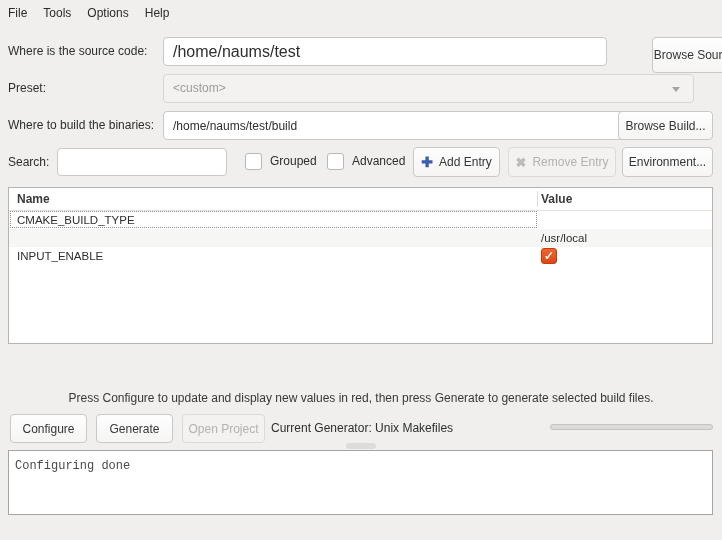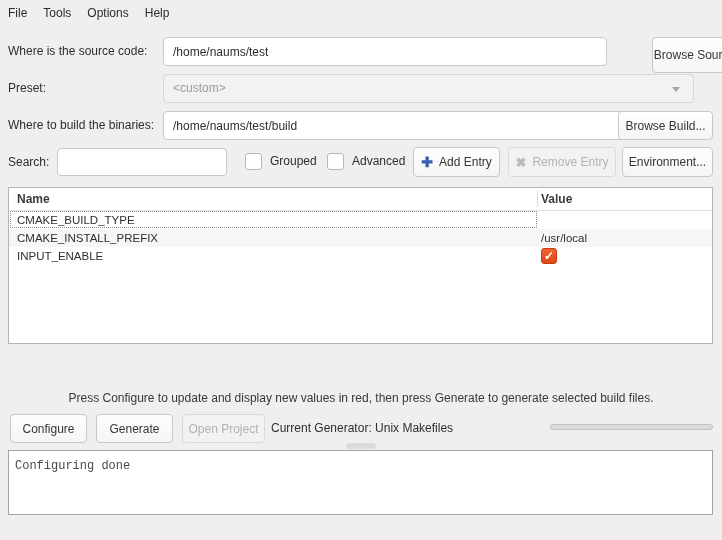--- a/index.html
+++ b/index.html
@@ -13,21 +13,21 @@
     overflow:hidden;
   }
   
   .menubar { display:flex; align-items:center; height:26px; padding-left:0; }
   .menu-item { padding:4px 8px; margin-left:0; color:#2b2b2b; cursor:default; }
   .menu-item:first-child { margin-left:0; }
   .row-label { position:absolute; left:8px; height:29px; line-height:29px; color:#2e2e2e; }
   .text-input {
     position:absolute; left:163px; width:444px; height:29px;
     background:#fff; border:1px solid #c9c8c6; border-radius:4px;
-    padding:0 9px; font-family:"Liberation Sans",sans-serif; font-size:12px; color:#2e2e2e;
+    padding:0 9px; font-family:"Liberation Sans",sans-serif; font-size:16px; color:#2e2e2e;
     outline:none;
   }
   .btn {
     position:absolute; display:flex; align-items:center; justify-content:center; gap:6px;
     background:linear-gradient(#fefefe,#f6f5f4);
     border:1px solid #c9c8c6; border-radius:4px;
     font-size:12px; color:#353535; cursor:default;
   }
   .btn.disabled { color:#b3b2b0; border-color:#dbdad8; background:#f3f2f1; }
   
@@ -144,21 +144,20 @@
     <span class="h-name">Name</span>
     <span class="h-sep"></span>
     <span class="h-value">Value</span>
   </div>
   <div class="t-row">
     <span class="focus-rect"></span>
     <span class="cell-name">CMAKE_BUILD_TYPE</span>
     <span class="cell-value"></span>
   </div>
   <div class="t-row alt">
-    <span class="cell-name">CMAKE_INSTALL_PREFIX</span>
     <span class="cell-value">/usr/local</span>
   </div>
   <div class="t-row">
     <span class="cell-name">INPUT_ENABLE</span>
     <span class="val-checkbox">✓</span>
   </div>
 </div>
 
 <div class="hint">Press Configure to update and display new values in red, then press Generate to generate selected build files.</div>
 

